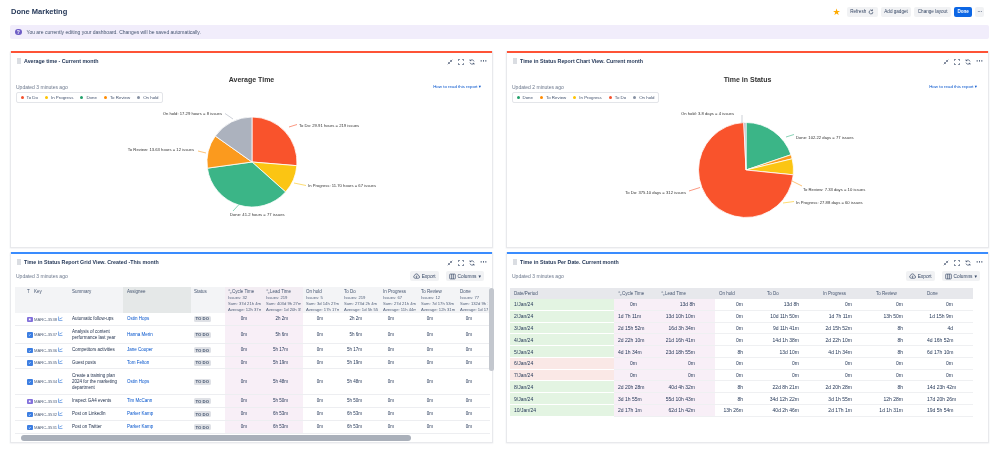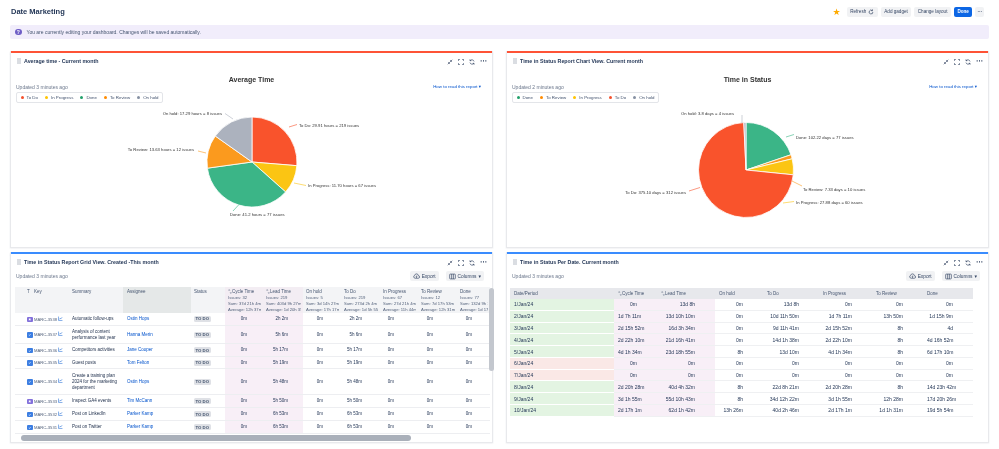--- a/index.html
+++ b/index.html
@@ -57,21 +57,21 @@
 #tbl3 td.p18 { padding-right:18px; }
 #tbl3 td.p24 { padding-right:24px; }
 
 #tbl3 td:first-child, #tbl3 th:first-child { padding-left:12px; }
 #tbl3 td:nth-child(2), #tbl3 th:nth-child(2) { padding-left:0; }
 #tbl3 td:nth-child(3), #tbl3 th:nth-child(3) { padding-left:1px; }
 #tbl3 td:nth-child(4), #tbl3 th:nth-child(4) { padding-left:4px; }
 </style>
 </head>
 <body>
-<div class="abs h1">Date Marketing</div>
+<div class="abs h1">Done Marketing</div>
 <div class="abs topbtns">
   <div class="star">★</div>
   <div class="btn">Refresh <svg width="6" height="6" viewBox="0 0 16 16">
         <path d="M13 8a5 5 0 1 1-1.5-3.5M12 1v3.5H8.5" fill="none" stroke="#344563" stroke-width="1.8"></path>
       </svg></div>
   <div class="btn">Add gadget</div>
   <div class="btn">Change layout</div>
   <div class="btn blue">Done</div>
   <div class="btn" style="font-weight:bold; padding:0 2px;">⋯</div>
 </div>

